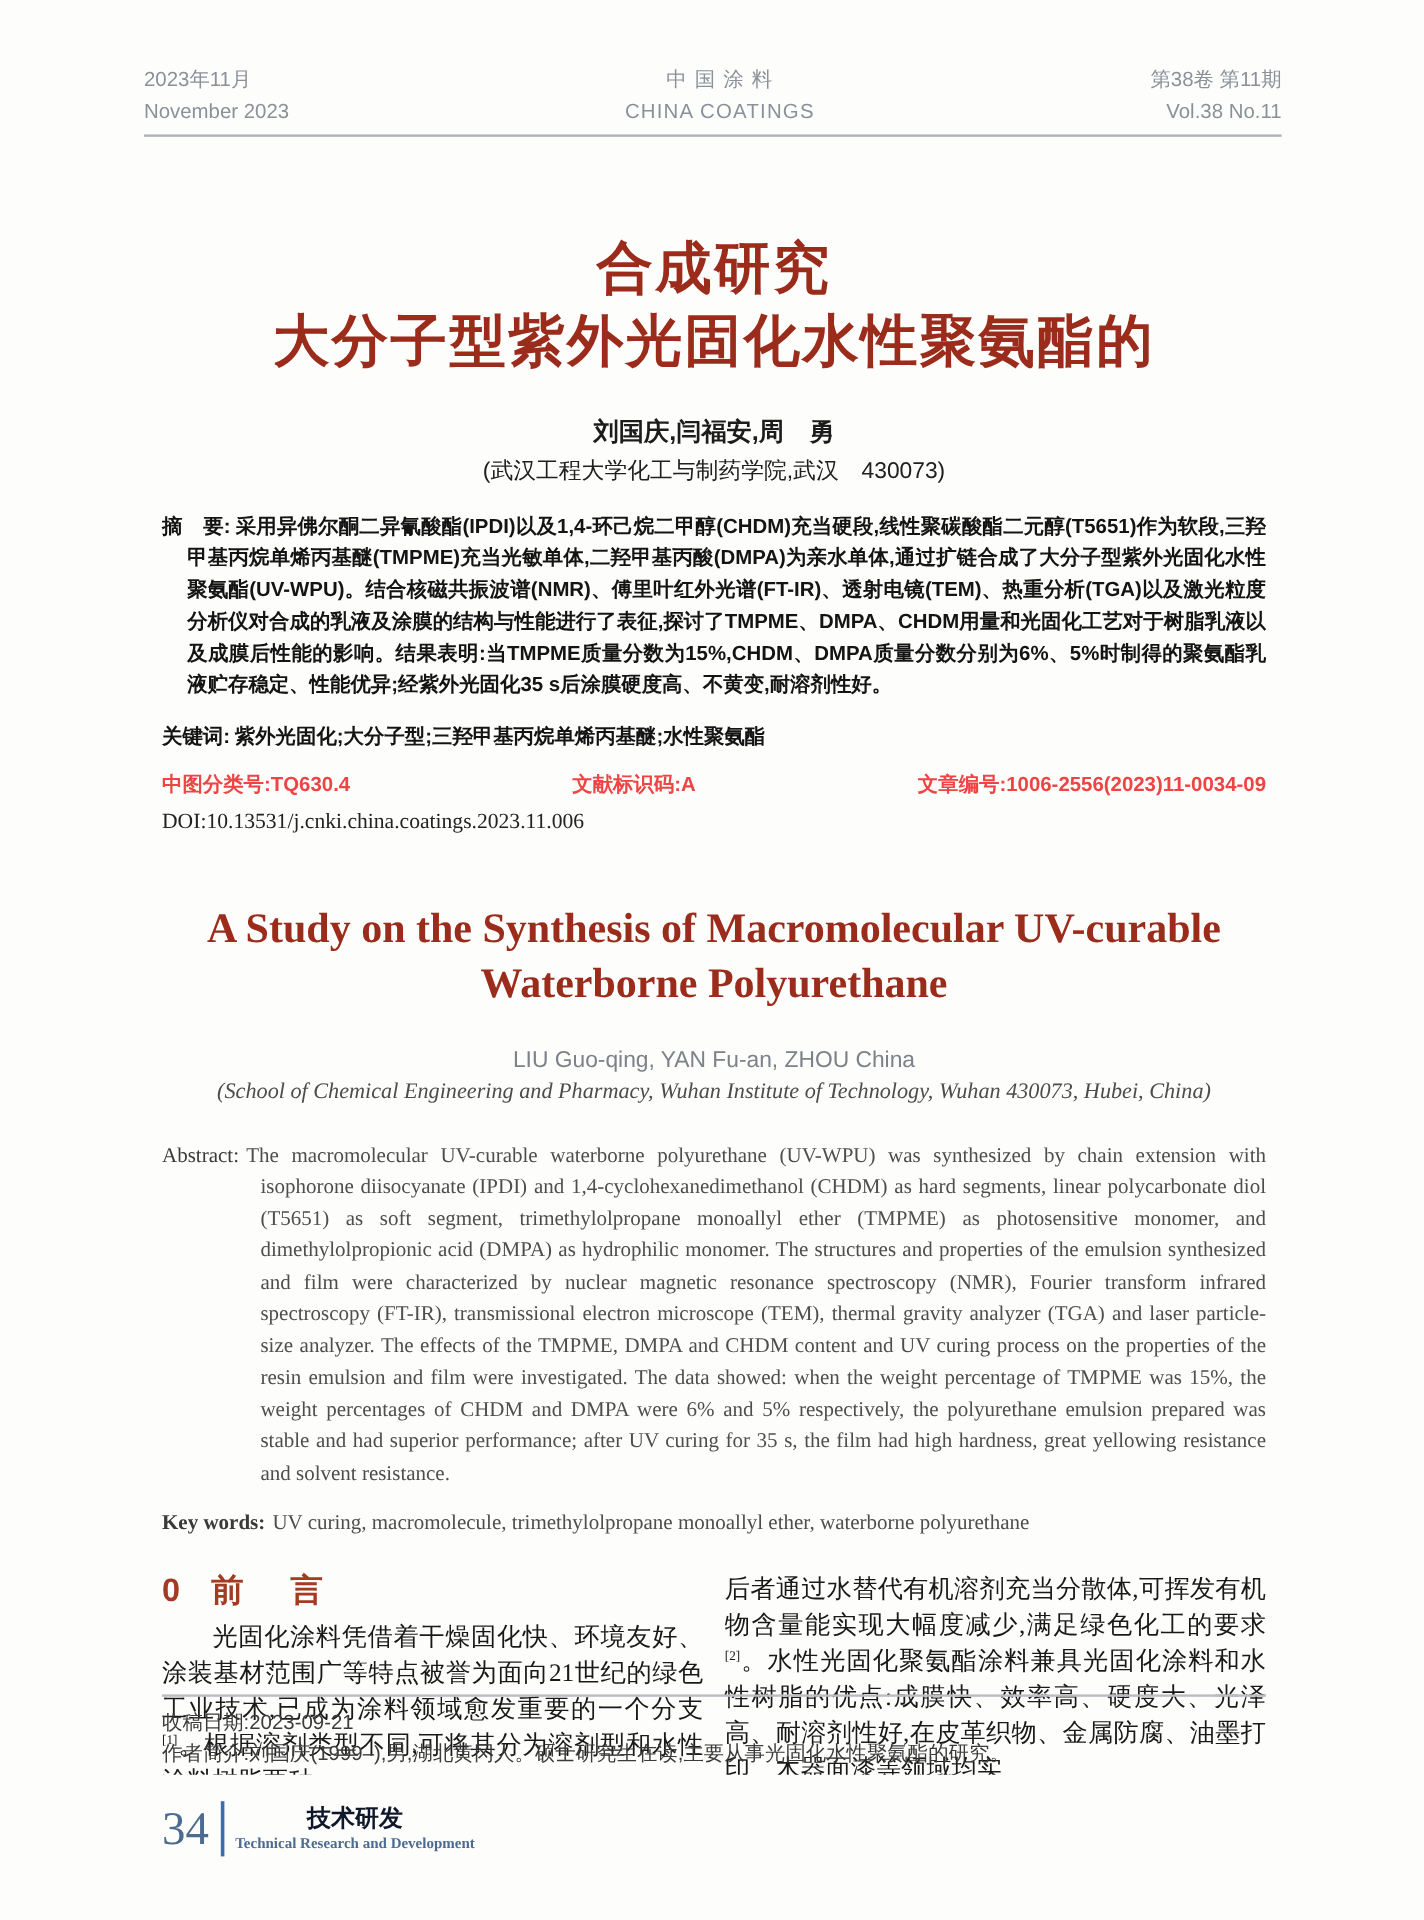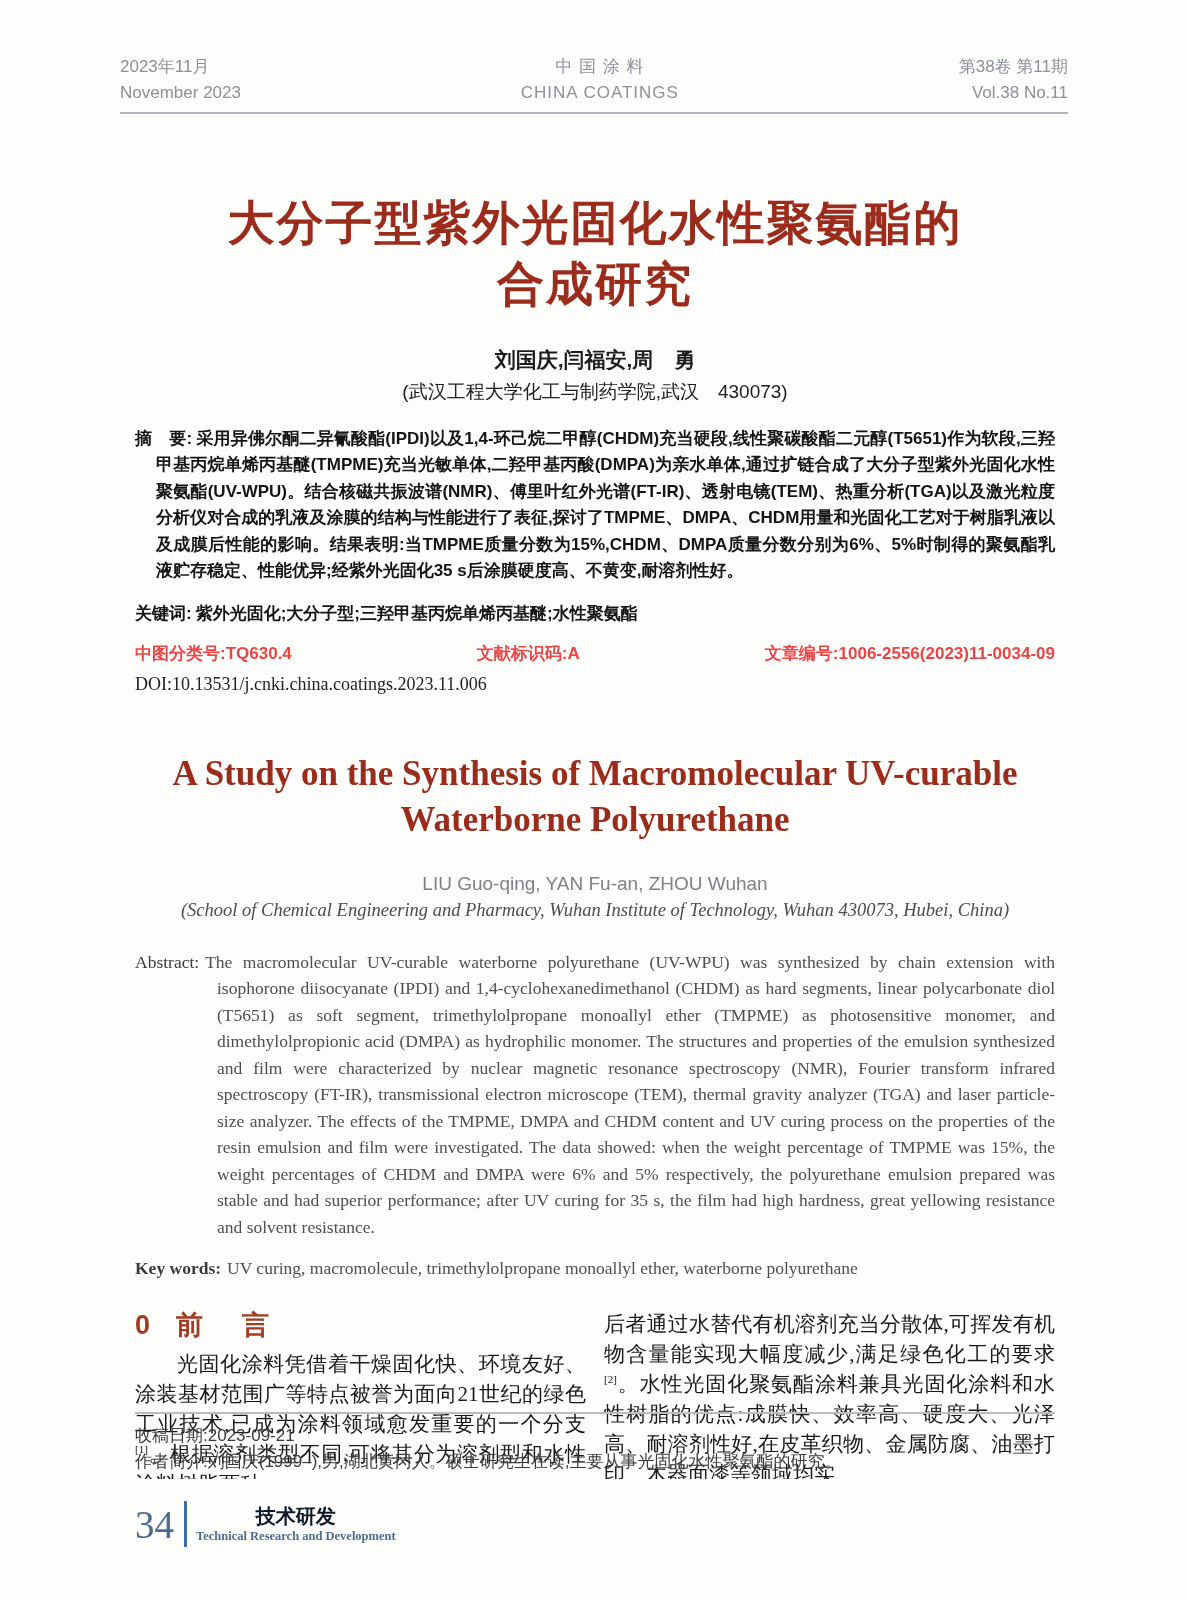--- a/index.html
+++ b/index.html
@@ -106,22 +106,22 @@
       <div>中 国 涂 料</div>
       <div>CHINA COATINGS</div>
     </div>
     <div class="hdr-right">
       <div>第38卷 第11期</div>
       <div>Vol.38  No.11</div>
     </div>
   </div>
 
   <h1 class="cn-title">
+    <div>合成研究</div>
     <div>大分子型紫外光固化水性聚氨酯的</div>
-    <div>合成研究</div>
   </h1>
 
   <div class="authors-cn">刘国庆,闫福安,周　勇</div>
   <div class="affil-cn">(武汉工程大学化工与制药学院,武汉　430073)</div>
 
   <p class="abstract-cn"><span class="lbl">摘　要:</span><span>采用异佛尔酮二异氰酸酯(IPDI)以及1,4-环己烷二甲醇(CHDM)充当硬段,线性聚碳酸酯二元醇(T5651)作为软段,三羟甲基丙烷单烯丙基醚(TMPME)充当光敏单体,二羟甲基丙酸(DMPA)为亲水单体,通过扩链合成了大分子型紫外光固化水性聚氨酯(UV-WPU)。结合核磁共振波谱(NMR)、傅里叶红外光谱(FT-IR)、透射电镜(TEM)、热重分析(TGA)以及激光粒度分析仪对合成的乳液及涂膜的结构与性能进行了表征,探讨了TMPME、DMPA、CHDM用量和光固化工艺对于树脂乳液以及成膜后性能的影响。结果表明:当TMPME质量分数为15%,CHDM、DMPA质量分数分别为6%、5%时制得的聚氨酯乳液贮存稳定、性能优异;经紫外光固化35 s后涂膜硬度高、不黄变,耐溶剂性好。</span></p>
 
   <p class="keywords-cn"><span class="lbl">关键词:</span><span>紫外光固化;大分子型;三羟甲基丙烷单烯丙基醚;水性聚氨酯</span></p>
 
   <div class="meta-row">
@@ -129,21 +129,21 @@
     <span>文献标识码:A</span>
     <span>文章编号:1006-2556(2023)11-0034-09</span>
   </div>
   <div class="doi-line">DOI:10.13531/j.cnki.china.coatings.2023.11.006</div>
 
   <h2 class="en-title">
     <div>A Study on the Synthesis of Macromolecular UV-curable</div>
     <div>Waterborne Polyurethane</div>
   </h2>
 
-  <div class="en-authors">LIU Guo-qing, YAN Fu-an, ZHOU Wuhan</div>
+  <div class="en-authors">LIU Guo-qing, YAN Fu-an, ZHOU China</div>
   <div class="en-affil">(School of Chemical Engineering and Pharmacy, Wuhan Institute of Technology, Wuhan 430073, Hubei, China)</div>
 
   <p class="abstract-en"><span class="lbl">Abstract:</span><span>The macromolecular UV-curable waterborne polyurethane (UV-WPU) was synthesized by chain extension with isophorone diisocyanate (IPDI) and 1,4-cyclohexanedimethanol (CHDM) as hard segments, linear polycarbonate diol (T5651) as soft segment, trimethylolpropane monoallyl ether (TMPME) as photosensitive monomer, and dimethylolpropionic acid (DMPA) as hydrophilic monomer. The structures and properties of the emulsion synthesized and film were characterized by nuclear magnetic resonance spectroscopy (NMR), Fourier transform infrared spectroscopy (FT-IR), transmissional electron microscope (TEM), thermal gravity analyzer (TGA) and laser particle-size analyzer. The effects of the TMPME, DMPA and CHDM content and UV curing process on the properties of the resin emulsion and film were investigated. The data showed: when the weight percentage of TMPME was 15%, the weight percentages of CHDM and DMPA were 6% and 5% respectively, the polyurethane emulsion prepared was stable and had superior performance; after UV curing for 35 s, the film had high hardness, great yellowing resistance and solvent resistance.</span></p>
 
   <p class="keywords-en"><span class="lbl">Key words:</span><span>UV curing, macromolecule, trimethylolpropane monoallyl ether, waterborne polyurethane</span></p>
 
   <div class="intro">
     <div class="col">
       <div class="section-head"><span>0</span><span class="sec-title">前　言</span></div>
       <p class="first-par"><span>光固化涂料凭借着干燥固化快、环境友好、涂装基材范围广等特点被誉为面向21世纪的绿色工业技术,已成为涂料领域愈发重要的一个分支</span><sup>[1]</sup><span>。根据溶剂类型不同,可将其分为溶剂型和水性涂料树脂两种。</span></p>

